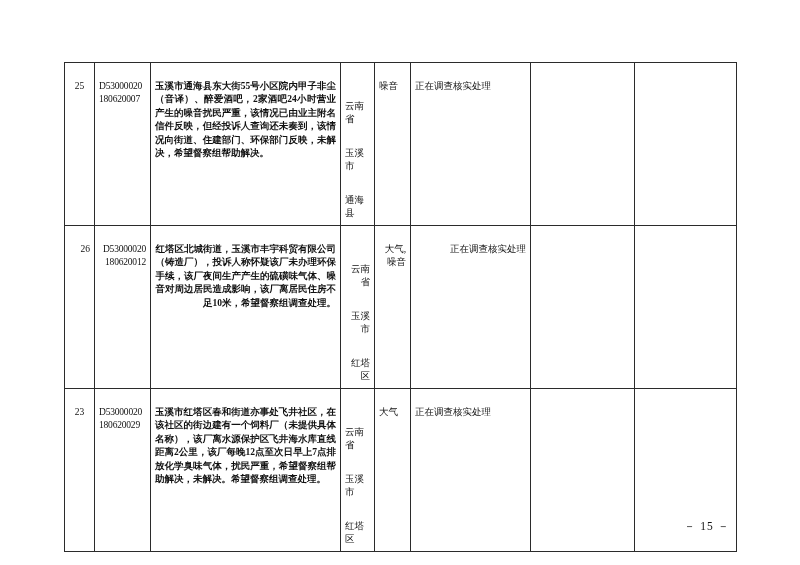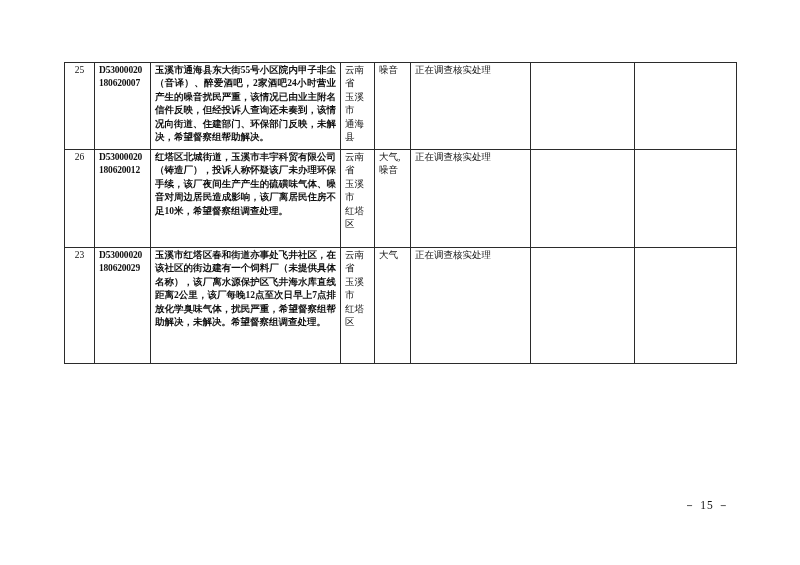--- a/index.html
+++ b/index.html
@@ -27,21 +27,21 @@
     width: 672px;
   }
   table.report {
     border-collapse: collapse;
     width: 672px;
     table-layout: fixed;
   }
   table.report td {
     border: 1px solid #2b2b2b;
     vertical-align: top;
-    padding: 1px 4px 4px 4px;
+    padding: 17px 4px 4px 4px;
     font-size: 9.5px;
     line-height: 1.42;
     color: #111111;
     word-break: break-all;
   }
   col.c-no      { width: 30px; }
   col.c-code    { width: 56px; }
   col.c-content { width: 190px; }
   col.c-region  { width: 34px; }
   col.c-type    { width: 36px; }
@@ -55,21 +55,20 @@
     font-size: 10px;
     letter-spacing: 0;
   }
   td.code {
     font-size: 9px;
     line-height: 1.35;
     letter-spacing: -0.2px;
     word-break: break-all;
     vertical-align: top;
     padding-top: 6px;
-    font-weight: bold;
   }
   td.content {
     text-align: justify;
     font-size: 9.6px;
     line-height: 1.5;
     font-weight: bold;
   }
   td.region {
     font-size: 9.5px;
     line-height: 1.45;
@@ -85,31 +84,32 @@
     font-size: 9.6px;
     line-height: 1.5;
     vertical-align: top;
     padding-top: 6px;
   }
   td.blank { }
 
   
   .stack-lines span {
     display: block;
+    margin-top: 20px;
   }
 
   .row-25 td { height: 78px; }
-  .row-26 td { height: 92px; }
+  .row-26 td { height: 92px; text-align: right; }
   .row-27 td { height: 110px; }
   .row-28 td { height: 72px; }
 
   .page-number {
     position: absolute;
     right: 70px;
-    bottom: 52px;
+    bottom: 31px;
     font-size: 11.5px;
     color: #111111;
     letter-spacing: 1px;
     font-family: "Liberation Serif", serif;
   }
 </style>
 </head>
 <body>
 
 <div class="page">

